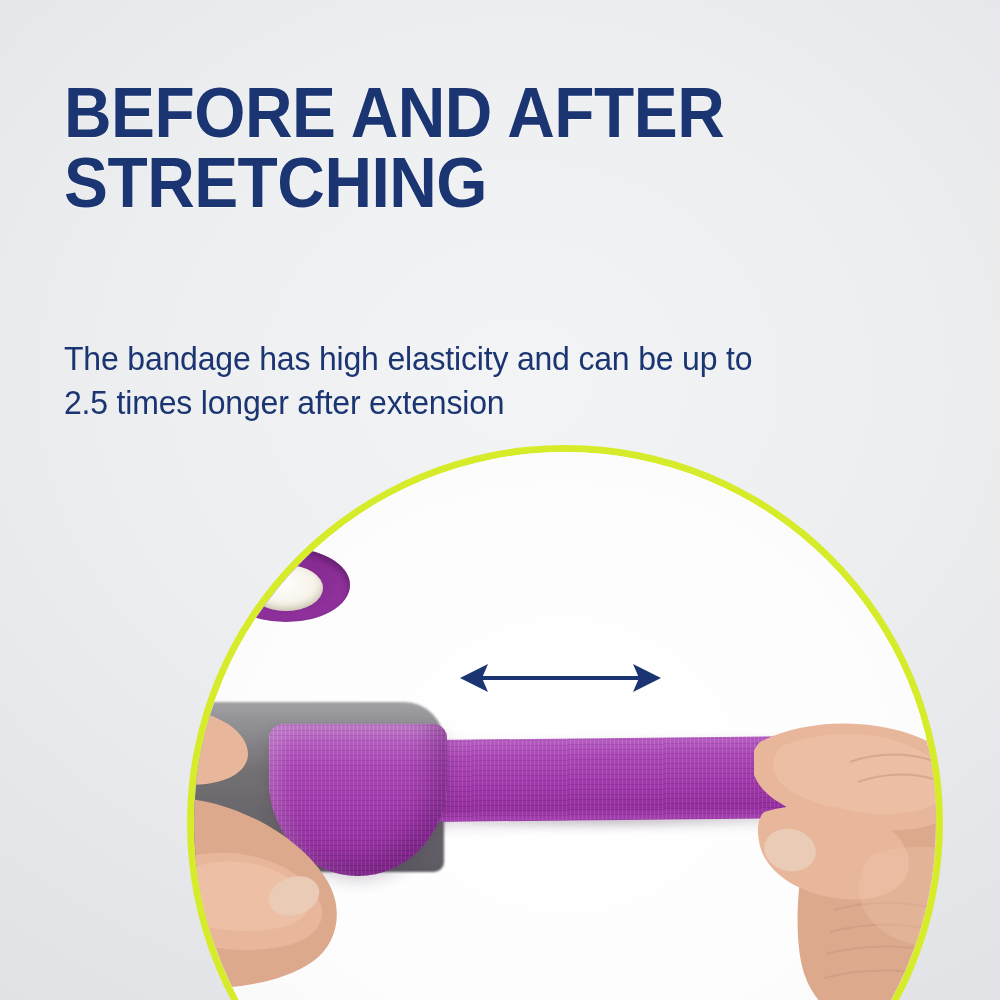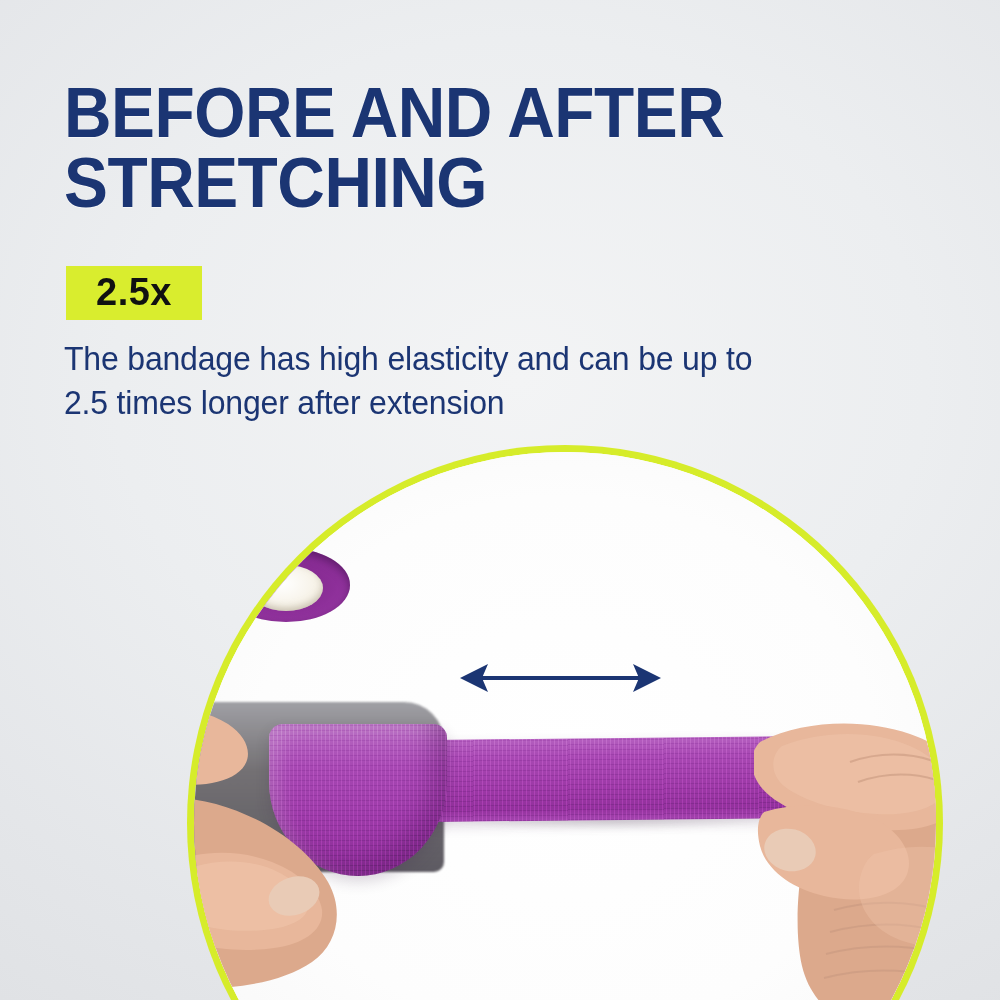--- a/index.html
+++ b/index.html
@@ -219,21 +219,20 @@
   .nail   { fill: #e9cbb6; }
 </style>
 </head>
 <body>
 
 <div id="poster">
 
   <div class="headline">BEFORE AND AFTER
 STRETCHING</div>
 
-  <div class="badge">2.5x</div>
 
   <div class="bodycopy">The bandage has high elasticity and can  be up to
 2.5 times longer after extension</div>
 
   <div class="photo-frame">
     <div class="photo-inner">
 
       <div class="backdrop-shadow"></div>
 
       <div class="arrow-wrap">

